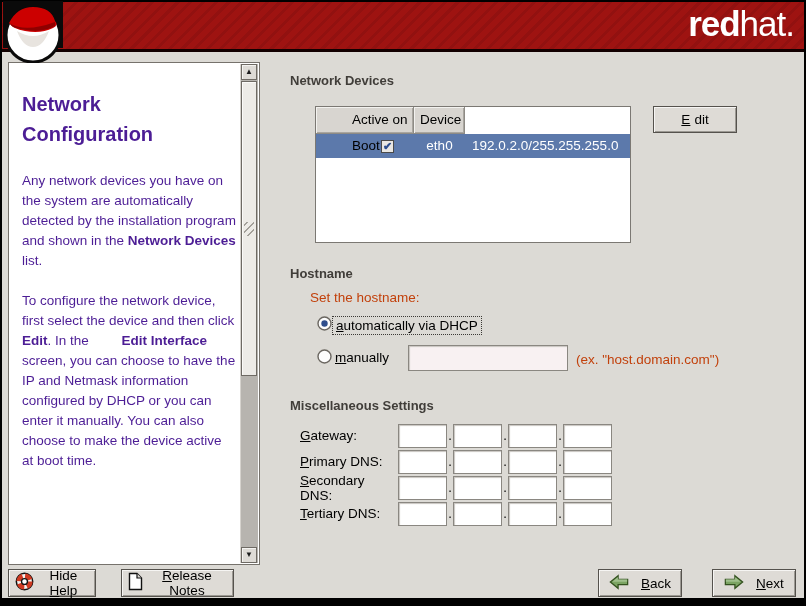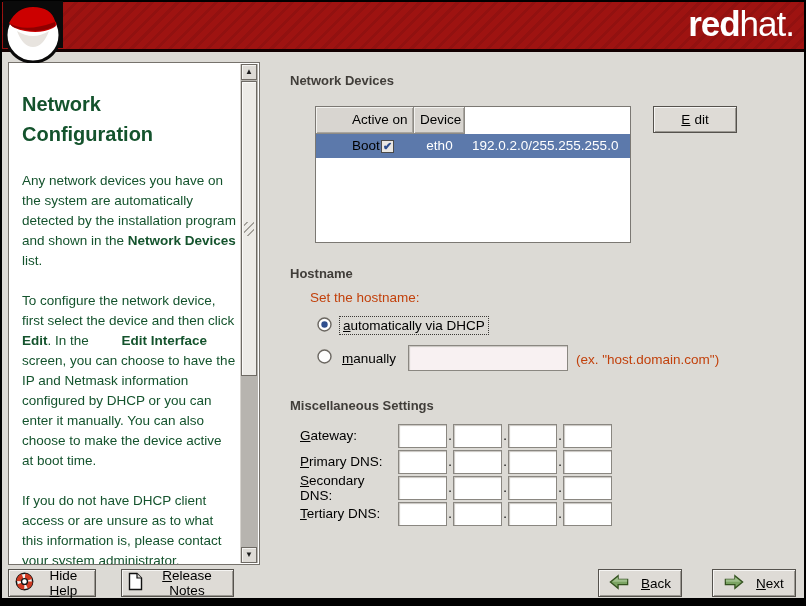--- a/index.html
+++ b/index.html
@@ -20,21 +20,21 @@
   }
   .brand b{font-weight:bold;}
   .logo{position:absolute;left:3px;top:1px;z-index:5;}
   
   .help-panel{
     position:absolute;left:8px;top:62px;width:252px;height:503px;
     background:#fff;border:1px solid #76726c;box-sizing:border-box;
   }
   .help-text{
     position:absolute;left:0;top:0;right:19px;bottom:0;overflow:hidden;
-    padding:10px 4px 0 13px;color:#14532d;
+    padding:10px 4px 0 13px;color:#4c1d95;
   }
   .help-title{font-size:20px;font-weight:bold;line-height:30px;margin:16px 0 22px 0;}
   .help-text p{font-size:13.5px;line-height:20px;margin:0 0 20px 0;}
   .vscrollbar{
     position:absolute;top:1px;right:1px;bottom:1px;width:17px;
     background:#b7b4af;border-left:1px solid #d6d3ce;
   }
   .scroll-btn{
     position:absolute;left:0;width:16px;height:16px;background:#dedbd6;
     border:1px solid #6e6a64;box-sizing:border-box;
@@ -78,21 +78,21 @@
     font-size:11px;line-height:11px;text-align:center;color:#2c4d8e;font-weight:bold;
   }
   
   .btn{
     position:absolute;background:#dedbd6;border:1px solid #55524d;box-sizing:border-box;
     box-shadow:inset 1px 1px 0 #f6f5f3,inset -1px -1px 0 #9c9993;
     font-size:13.5px;color:#000;display:flex;align-items:center;justify-content:center;gap:4px;
     cursor:default;
   }
   
-  .radio-row{position:absolute;display:flex;align-items:center;gap:7px;font-size:13.5px;}
+  .radio-row{position:absolute;display:flex;font-size:13.5px;}
   .radio-label{padding:1px 3px;}
   .radio-label.focused{border:1px dotted #3c3a36;}
   .text-input{
     position:absolute;border:1px solid #8a8781;box-sizing:border-box;
     font-size:13px;padding:0 4px;font-family:"Liberation Sans",sans-serif;
     box-shadow:inset 1px 1px 1px #c8c5c0;
   }
   .hostname-input{left:408px;top:345px;width:160px;height:26px;background:#f8f1f2;}
   
   .misc-grid{position:absolute;left:300px;top:423px;}
@@ -122,21 +122,20 @@
 </div>
 <div class="brand">
   <b>red</b><span>hat</span><span>.</span>
 </div>
 
 <div class="help-panel">
   <div class="help-text">
     <div class="help-title">Network Configuration</div>
     <p><span>Any network devices you have on the system are automatically detected by the installation program and shown in the </span><span style="font-weight: bold;">Network Devices</span><span> list.</span></p>
     <p><span>To configure the network device, first select the device and then click </span><span style="font-weight: bold;">Edit</span><span>. In the </span><span style="font-weight: bold; margin-left: 29px;">Edit Interface</span><span> screen, you can choose to have the IP and Netmask information configured by DHCP or you can enter it manually. You can also choose to make the device active at boot time.</span></p>
-    <p><span>If you do not have DHCP client access or are unsure as to what this information is, please contact your system administrator.</span></p>
   </div>
   <div class="vscrollbar">
     <div class="scroll-btn scroll-up">▲</div>
     <div class="scroll-thumb">
       <div class="thumb-grip"></div>
     </div>
     <div class="scroll-btn scroll-down">▼</div>
   </div>
 </div>
 

